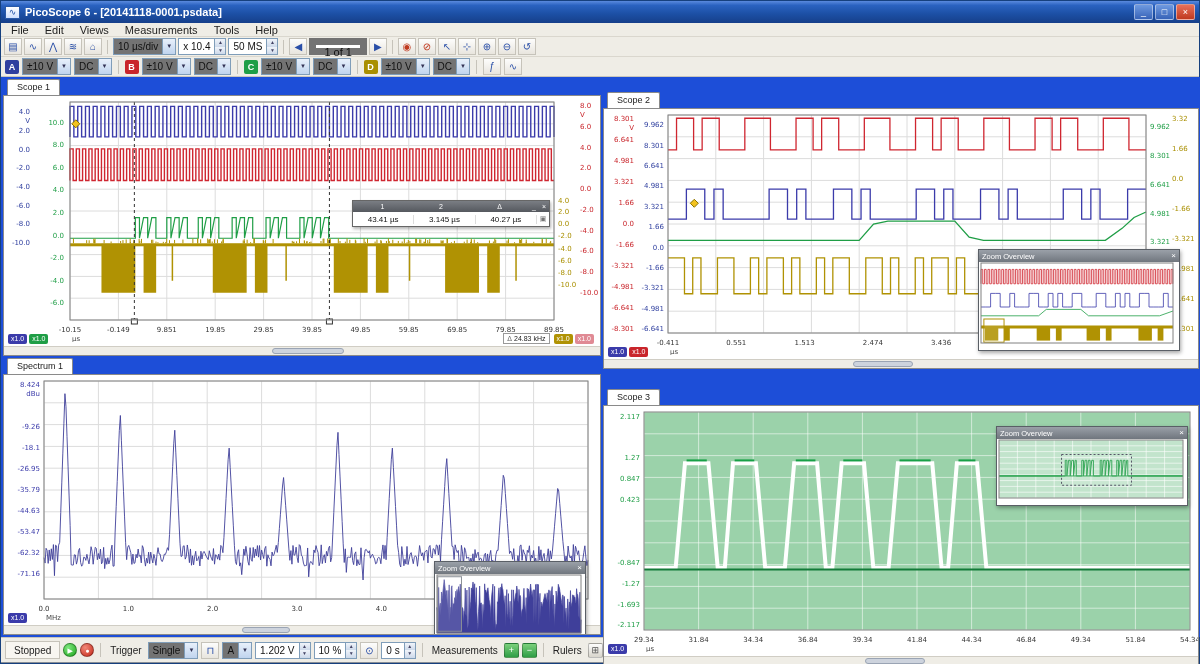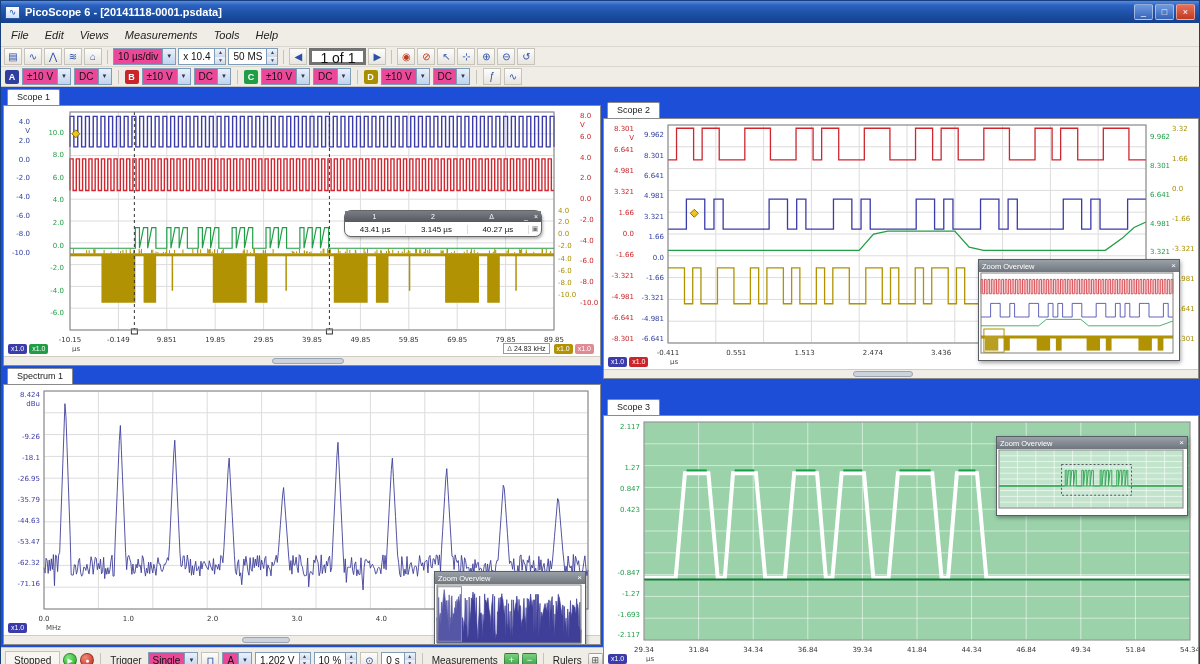--- a/index.html
+++ b/index.html
@@ -8,33 +8,33 @@
   .app { position:relative; width:1200px; height:664px; border:1px solid #16407e; background:#878d96; }
 
   
   .titlebar { height:22px; background:linear-gradient(180deg,#5a8ade 0%,#2a62c0 20%,#1c4fa4 60%,#163f8a 100%); display:flex; align-items:center; padding:0 4px; color:#fff; }
   .title-icon { width:15px; height:13px; background:linear-gradient(#ffffff,#cfe0ff); border:1px solid #2a5aa8; color:#1d50a8; font-size:9px; line-height:11px; text-align:center; margin-right:5px; }
   .title-text { font-size:11px; font-weight:bold; flex:1; white-space:nowrap; }
   .winbtn { width:19px; height:16px; margin-left:2px; font-size:9px; line-height:14px; text-align:center; color:#fff; border:1px solid rgba(255,255,255,0.45); border-radius:2px; background:linear-gradient(#6f9ae0,#3763b8); }
   .winbtn.close { background:linear-gradient(#e8705a,#c03a20); }
 
   
-  .menubar { height:24px; background:#efede6; border-bottom:1px solid #dad7ce; display:flex; align-items:center; font-size:11px; color:#222; padding-left:2px;font-style:italic; }
+  .menubar { height:14px; background:#efede6; border-bottom:1px solid #dad7ce; display:flex; align-items:center; font-size:11px; color:#222; padding-left:2px; }
   .menu-item { padding:2px 8px; }
   .toolbar { height:20px; background:#efede6; display:flex; align-items:center; gap:2px; padding:0 3px; border-bottom:1px solid #dad7ce; position:relative; }
   .chanbar { height:20px; background:#efede6; display:flex; align-items:center; gap:3px; padding:0 4px; border-bottom:1px solid #c9c6bd; position:relative; }
   .tbtn { height:17px; min-width:18px; border:1px solid #c6c3ba; background:linear-gradient(#fdfdfc,#e8e5de); font-size:10px; text-align:center; line-height:15px; color:#2a4fa8; padding:0 2px; }
   .tbtn.red { color:#c03a20; }
   .tsep { width:1px; height:14px; background:#c6c3ba; margin:0 3px; }
-  .combo { height:17px; border:1px solid #7f9db9; background:#ec4899; display:flex; align-items:center; font-size:10px; padding-left:4px; color:#111; }
+  .combo { height:17px; border:1px solid #7f9db9; background:#737373; display:flex; align-items:center; font-size:10px; padding-left:4px; color:#111; }
   .combo .dd { width:13px; height:15px; background:linear-gradient(#e8f0fb,#c0d4ee); border-left:1px solid #7f9db9; font-size:6px; line-height:15px; text-align:center; color:#335; margin-left:4px; }
   .spin { height:17px; border:1px solid #7f9db9; background:#fff; display:flex; align-items:center; font-size:10px; padding-left:4px; color:#111; }
   .spin .ud { display:flex; flex-direction:column; width:11px; height:15px; border-left:1px solid #7f9db9; margin-left:4px; }
   .spin .ud i { flex:1; font-style:normal; font-size:5px; line-height:7px; text-align:center; background:linear-gradient(#f0f4fa,#cdd9ea); color:#446; }
-  .pagebox { height:17px; border:3px solid #737373; background:#fff; font-size:14px; padding:0 8px; line-height:15px; color:#111; }
+  .pagebox { height:17px; border:7px solid #737373; background:#fff; font-size:11px; padding:0 8px; line-height:15px; color:#111; }
   .chan-letter { width:14px; height:14px; color:#fff; font-size:9px; font-weight:bold; text-align:center; line-height:14px; border-radius:2px; }
   .logo-box { position:absolute; right:1px; top:40px; width:106px; height:40px; background:#fff; border-left:1px solid #d0cdc4; border-bottom:1px solid #d0cdc4; text-align:right; padding:1px 9px; z-index:5; }
   .logo-brand { font-size:21px; font-weight:bold; color:#8d99a8; line-height:24px; letter-spacing:1px; }
   .logo-sub { font-size:6.5px; color:#8d99a8; letter-spacing:2px; }
 
   
   .workspace { position:relative; width:1200px; height:560px; background:#1d4ed8; }
   .panel { position:absolute; display:flex; flex-direction:column; }
   .ptab-row { height:16px; display:flex; padding-left:4px; }
   .ptab { background:#fff; border:1px solid #8a8a8a; border-bottom:none; border-radius:2px 2px 0 0; font-size:9px; padding:2px 9px; color:#222; }
@@ -422,21 +422,21 @@
             <text x="259.6" y="236" fill="#333" text-anchor="middle" font-size="7">29.85</text>
             <text x="308" y="236" fill="#333" text-anchor="middle" font-size="7">39.85</text>
             <text x="356.4" y="236" fill="#333" text-anchor="middle" font-size="7">49.85</text>
             <text x="404.79999999999995" y="236" fill="#333" text-anchor="middle" font-size="7">59.85</text>
             <text x="453.20000000000005" y="236" fill="#333" text-anchor="middle" font-size="7">69.85</text>
             <text x="501.6" y="236" fill="#333" text-anchor="middle" font-size="7">79.85</text>
             <text x="550" y="236" fill="#333" text-anchor="middle" font-size="7">89.85</text>
             <text x="68" y="245" fill="#444" text-anchor="start" font-size="7">µs</text>
             <rect x="66" y="6" width="484" height="218" fill="none" stroke="#808080"></rect>
           </svg>
-        <div class="ruler-box" style="left:340px;top:104px;border-radius:7px;">
+        <div class="ruler-box" style="left:348px;top:104px;">
           <div class="rb-head">
             <span class="hcell">1</span>
             <span class="hcell">2</span>
             <span class="hcell">Δ</span>
             <span class="hctl">_</span>
             <span class="hctl">×</span>
           </div>
           <div class="rb-body">
             <span class="rb-cell">43.41 µs</span>
             <span class="rb-cell">3.145 µs</span>

